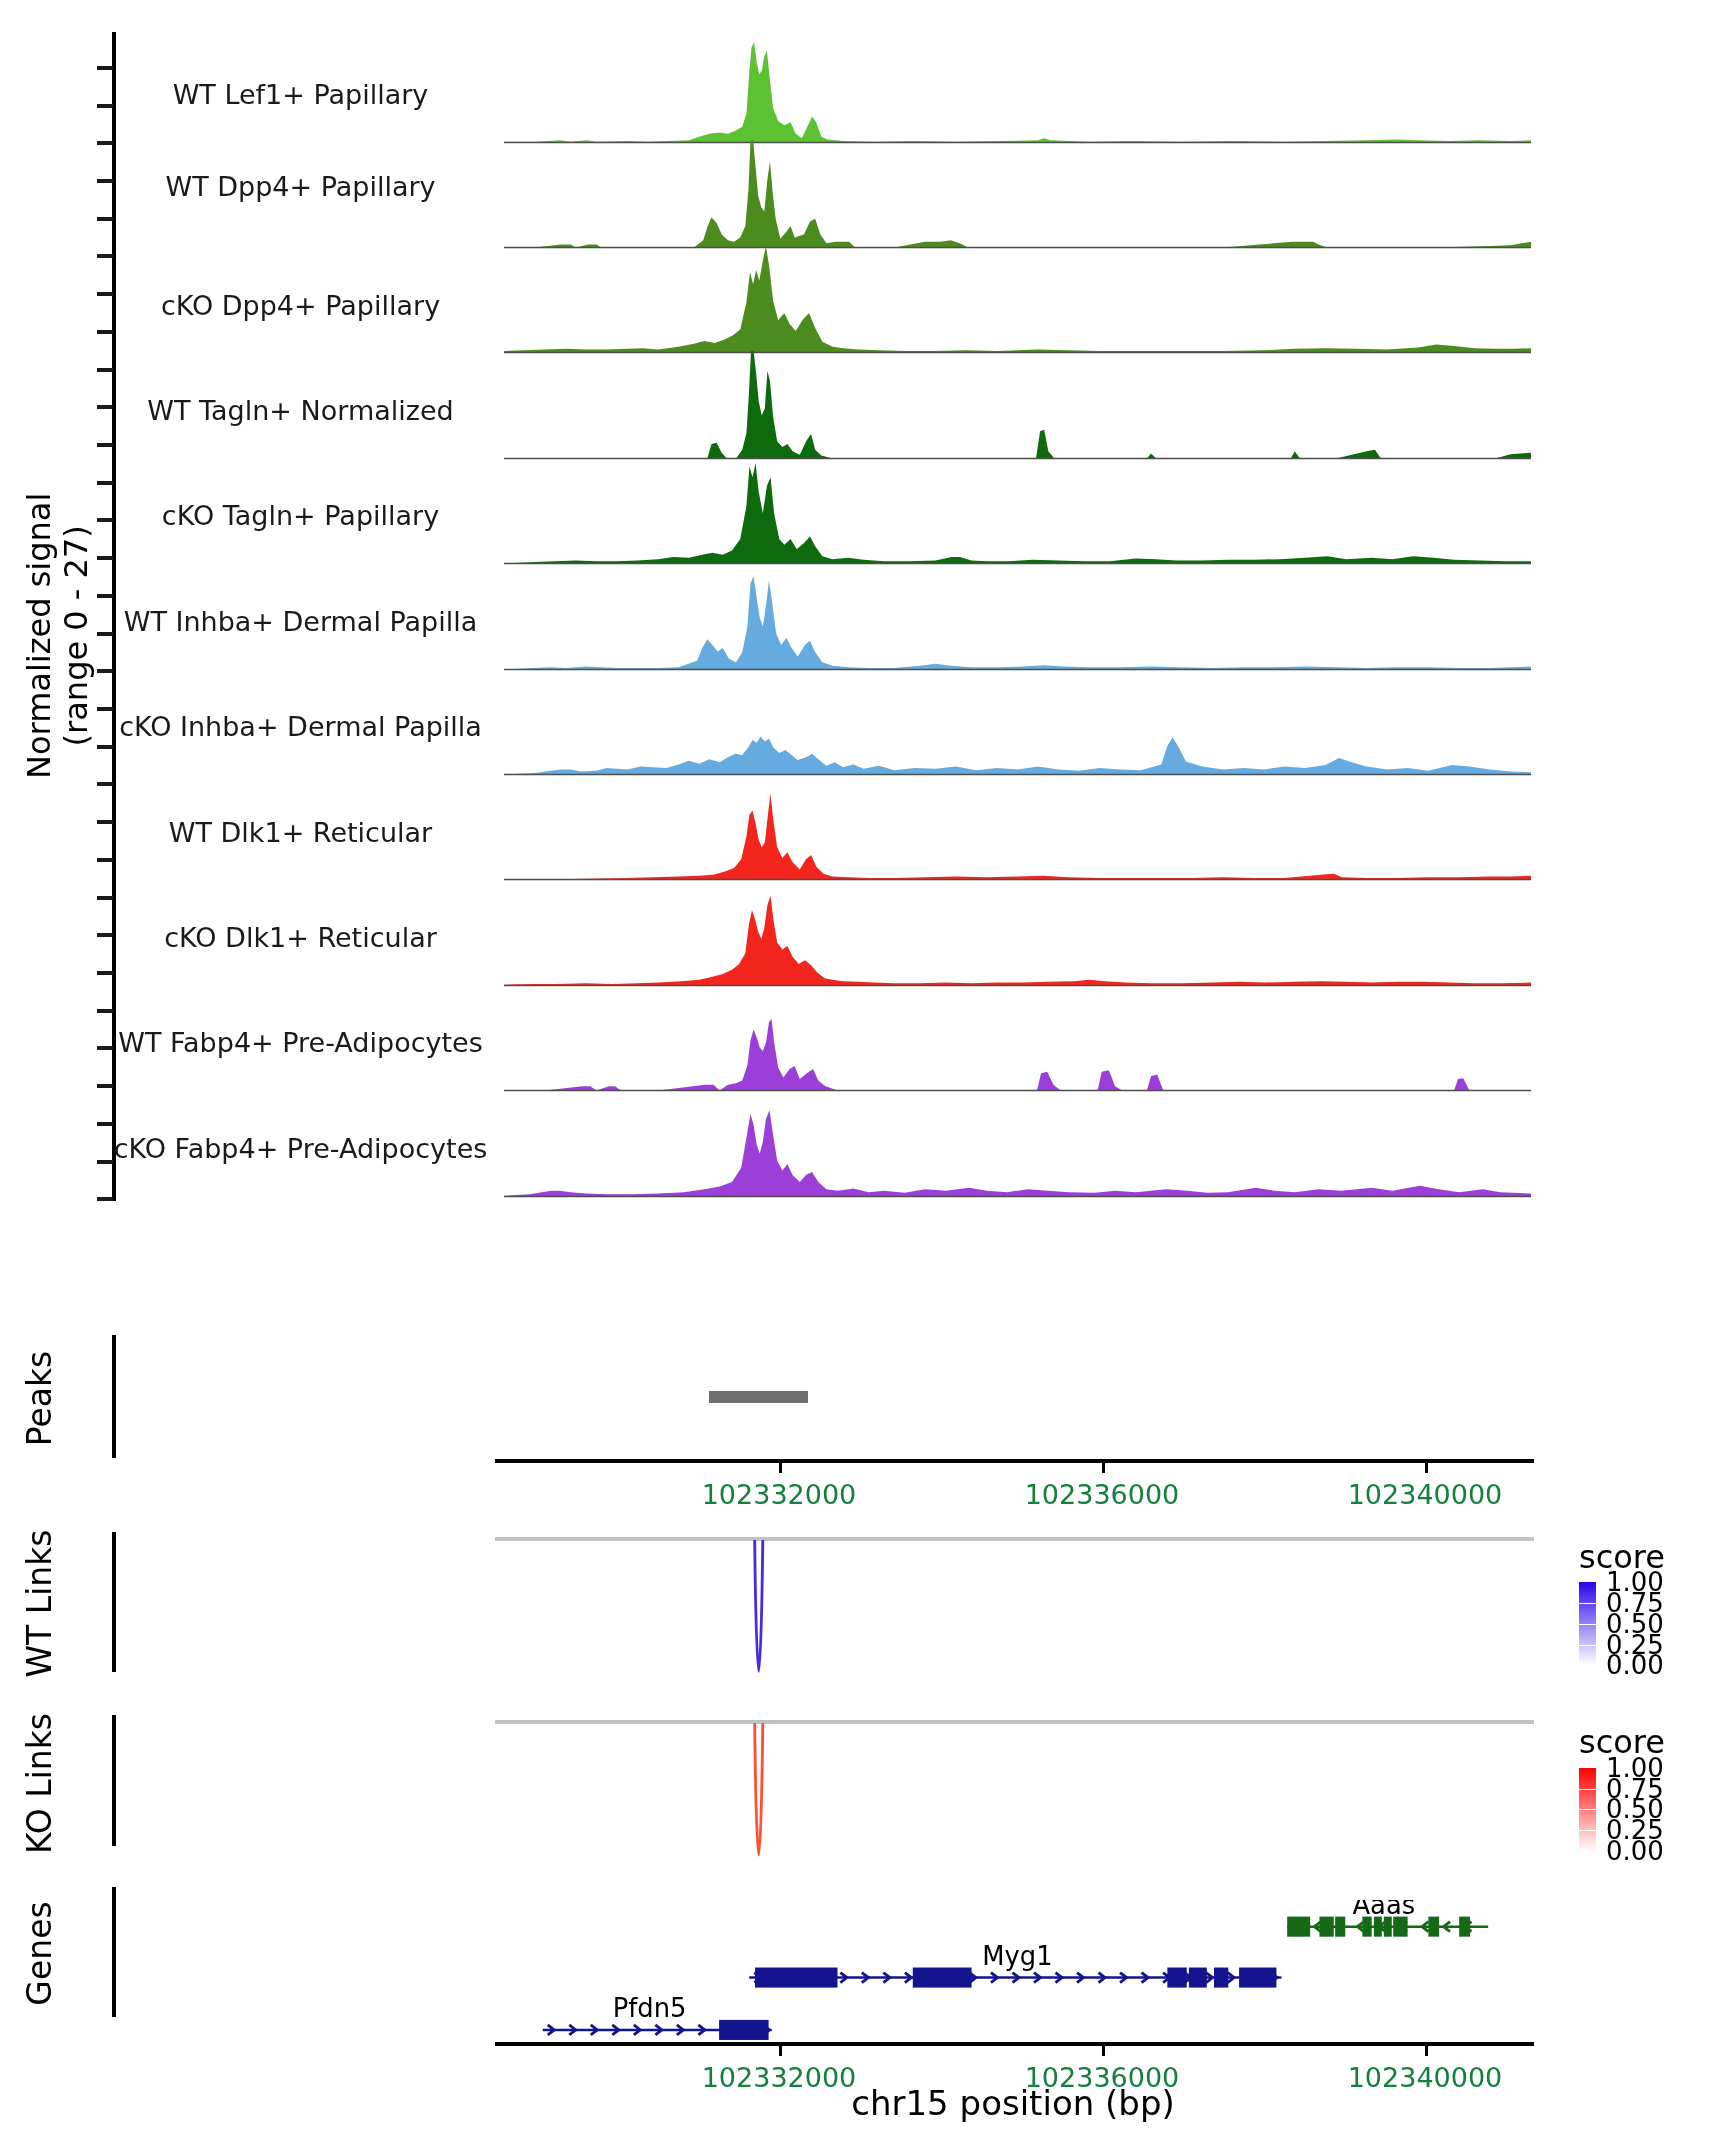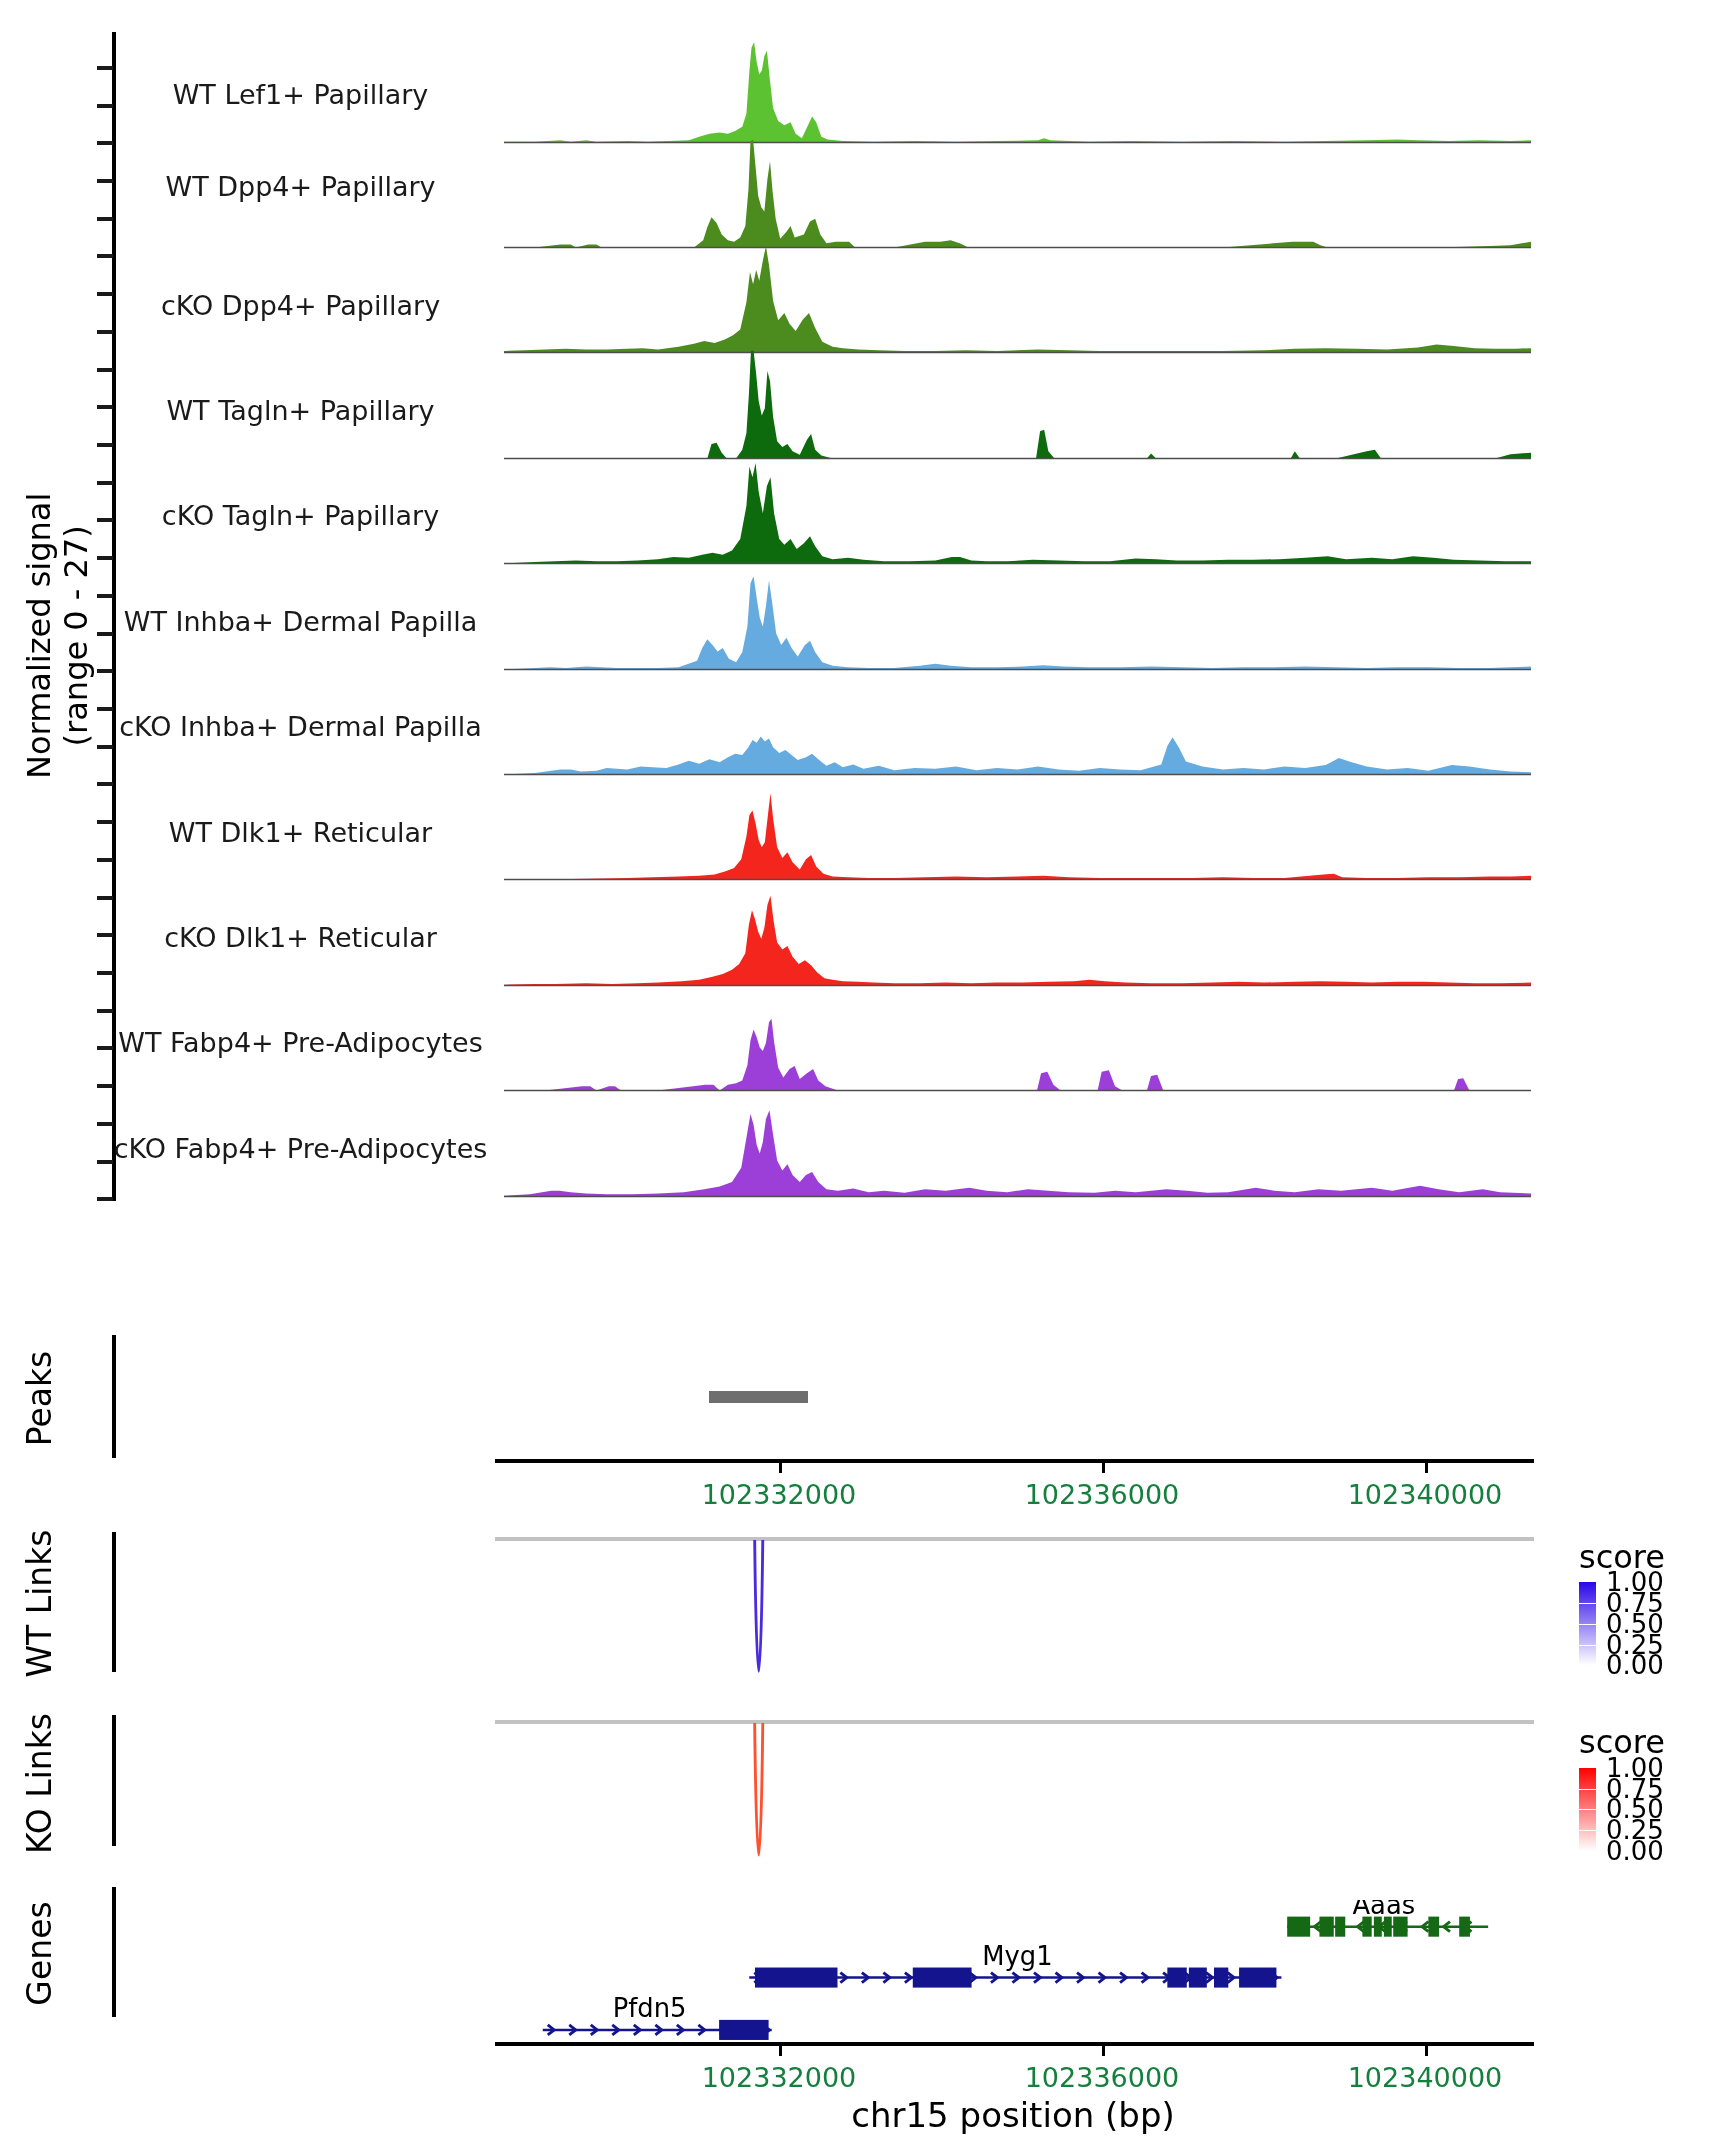--- a/index.html
+++ b/index.html
@@ -15,21 +15,21 @@
   .ytick{position:absolute;height:3.6px;width:16px;background:#1a1a1a;}
   .gaxis{position:absolute;height:4.3px;background:#000;}
   .gtick{position:absolute;width:2.9px;height:10px;background:#000;}
   .gticklabel{position:absolute;font-size:27px;color:#15803d;transform:translateX(-50%);white-space:nowrap;}
   .grayline{position:absolute;height:3.6px;background:#C2C2C2;}
   .peakbar{position:absolute;background:#6E6E6E;}
   .legend-title{position:absolute;font-size:32px;color:#000;}
   .legend-bar{position:absolute;width:17px;}
   .legend-bartick{position:absolute;height:1.4px;width:17px;background:#fff;}
   .legend-lab{position:absolute;font-size:26px;color:#000;transform:translateY(-50%);}
-  .xtitle{position:absolute;font-size:34px;color:#000;transform:translateX(-50%);white-space:nowrap;margin-top:12px;}
+  .xtitle{position:absolute;font-size:34px;color:#000;transform:translateX(-50%);white-space:nowrap;}
 </style>
 </head>
 <body>
 
 <div id="page">
 
   <div class="yaxislabel" style="left:-265px;top:599px;width:645px;">
     <div>Normalized signal</div>
     <div>(range 0 - 27)</div>
   </div>
@@ -84,21 +84,21 @@
       <div class="tracklabel" style="top:171px;">WT Dpp4+ Papillary</div>
       <svg style="position:absolute;left:504px;top:139px;" width="1027" height="110" viewBox="0 0 1432 153">
         <polygon points="0,151 0.0,151.0 43.0,151.0 78.8,147.0 93.1,147.0 100.2,151.0 117.4,147.0 128.9,147.0 136.0,151.0 186.2,151.0 229.1,151.0 264.9,151.0 277.8,141.0 283.5,123.0 289.3,109.0 296.4,117.0 303.6,133.0 312.2,141.0 320.8,143.0 329.4,137.0 336.5,121.0 340.8,71.0 343.7,3.0 347.3,1.0 350.8,39.0 354.4,79.0 358.7,95.0 363.0,101.0 367.3,56.0 370.9,31.0 374.5,73.0 378.8,111.0 385.2,139.0 393.8,129.0 399.5,121.0 405.3,137.0 418.1,133.0 426.7,115.0 433.9,111.0 441.1,133.0 449.6,145.0 462.5,143.0 481.2,143.0 489.7,151.0 544.2,151.0 587.1,143.0 608.6,143.0 622.9,141.0 637.2,146.0 647.3,151.0 716.0,151.0 787.6,151.0 859.2,151.0 930.8,151.0 1002.4,151.0 1099.8,143.0 1128.4,143.0 1138.4,148.0 1148.5,151.0 1231.5,151.0 1303.1,151.0 1374.7,149.0 1403.4,148.0 1432.0,143.0 1432,151" fill="#4C8B1E" stroke="none"></polygon>
         <line x1="0" y1="151" x2="1432" y2="151" stroke="#4D4D4D" stroke-width="2"></line>
       </svg>
       <div class="tracklabel" style="top:290px;">cKO Dpp4+ Papillary</div>
       <svg style="position:absolute;left:504px;top:244px;" width="1027" height="110" viewBox="0 0 1432 153">
         <polygon points="0,151 0.0,149.0 28.6,148.0 57.3,147.0 85.9,146.0 114.6,147.0 143.2,147.0 171.8,146.0 193.3,145.0 214.8,147.0 243.4,143.0 264.9,139.0 279.2,135.0 293.6,138.0 307.9,133.0 319.3,127.0 329.4,119.0 338.0,81.0 343.0,39.0 347.3,56.0 351.6,36.0 355.9,51.0 360.9,23.0 365.2,3.0 369.5,29.0 375.2,79.0 382.3,106.0 390.9,96.0 398.1,111.0 406.7,121.0 416.7,105.0 425.3,96.0 433.9,117.0 443.9,136.0 458.2,143.0 472.6,145.0 494.0,147.0 522.7,148.0 558.5,149.0 601.4,149.0 644.4,148.0 687.4,149.0 744.6,147.0 787.6,148.0 830.6,149.0 887.8,149.0 945.1,149.0 1002.4,149.0 1059.7,148.0 1102.6,146.0 1145.6,145.0 1188.6,146.0 1231.5,147.0 1274.5,144.0 1300.3,140.0 1324.6,142.0 1353.2,145.0 1381.9,146.0 1410.5,146.0 1432.0,145.0 1432,151" fill="#4C8B1E" stroke="none"></polygon>
         <line x1="0" y1="151" x2="1432" y2="151" stroke="#4D4D4D" stroke-width="2"></line>
       </svg>
-      <div class="tracklabel" style="top:395px;">WT Tagln+ Papillary</div>
+      <div class="tracklabel" style="top:395px;">WT Tagln+ Normalized</div>
       <svg style="position:absolute;left:504px;top:350px;" width="1027" height="110" viewBox="0 0 1432 153">
         <polygon points="0,151 0.0,151.0 57.3,151.0 114.6,151.0 171.8,151.0 229.1,151.0 283.5,151.0 289.3,131.0 296.4,129.0 303.6,143.0 310.7,151.0 323.6,151.0 332.2,139.0 338.0,116.0 341.5,61.0 344.4,1.0 348.0,1.0 351.6,33.0 355.1,71.0 359.4,91.0 363.7,81.0 367.3,29.0 370.9,43.0 375.2,93.0 380.9,127.0 388.1,135.0 395.2,131.0 402.4,141.0 412.4,146.0 422.4,125.0 428.2,117.0 433.9,139.0 442.5,147.0 458.2,151.0 515.5,151.0 572.8,151.0 630.1,151.0 687.4,151.0 741.8,151.0 747.5,113.0 753.2,111.0 759.0,141.0 767.6,151.0 830.6,151.0 896.4,151.0 902.2,144.0 909.3,151.0 973.8,151.0 1031.0,151.0 1096.9,151.0 1102.6,141.0 1109.8,151.0 1159.9,151.0 1202.9,141.0 1214.3,139.0 1222.9,151.0 1274.5,151.0 1331.8,151.0 1381.9,151.0 1403.4,145.0 1432.0,143.0 1432,151" fill="#0D6B0D" stroke="none"></polygon>
         <line x1="0" y1="151" x2="1432" y2="151" stroke="#4D4D4D" stroke-width="2"></line>
       </svg>
       <div class="tracklabel" style="top:500px;">cKO Tagln+ Papillary</div>
       <svg style="position:absolute;left:504px;top:455px;" width="1027" height="110" viewBox="0 0 1432 153">
         <polygon points="0,151 0.0,151.0 43.0,149.0 71.6,148.0 100.2,147.0 128.9,148.0 157.5,148.0 186.2,147.0 214.8,145.0 236.3,142.0 257.8,143.0 276.4,139.0 290.7,136.0 305.0,139.0 317.9,133.0 329.4,117.0 338.0,71.0 342.2,16.0 346.5,31.0 350.8,11.0 355.1,51.0 360.9,81.0 366.6,43.0 371.6,31.0 376.6,81.0 383.8,117.0 390.9,125.0 399.5,117.0 408.1,131.0 418.1,123.0 426.7,113.0 433.9,127.0 443.9,141.0 458.2,145.0 479.7,143.0 501.2,146.0 529.8,148.0 565.6,148.0 601.4,147.0 624.4,142.0 635.8,142.0 651.6,147.0 673.0,148.0 701.7,148.0 737.5,146.0 773.3,147.0 809.1,148.0 844.9,148.0 880.7,144.0 909.3,145.0 938.0,147.0 973.8,147.0 1009.6,146.0 1045.4,146.0 1081.2,145.0 1117.0,143.0 1148.5,141.0 1174.2,145.0 1210.0,143.0 1238.7,145.0 1267.3,141.0 1296.0,143.0 1324.6,146.0 1360.4,147.0 1396.2,148.0 1432.0,148.0 1432,151" fill="#0D6B0D" stroke="none"></polygon>
         <line x1="0" y1="151" x2="1432" y2="151" stroke="#4D4D4D" stroke-width="2"></line>
       </svg>
       <div class="tracklabel" style="top:606px;">WT Inhba+ Dermal Papilla</div>

